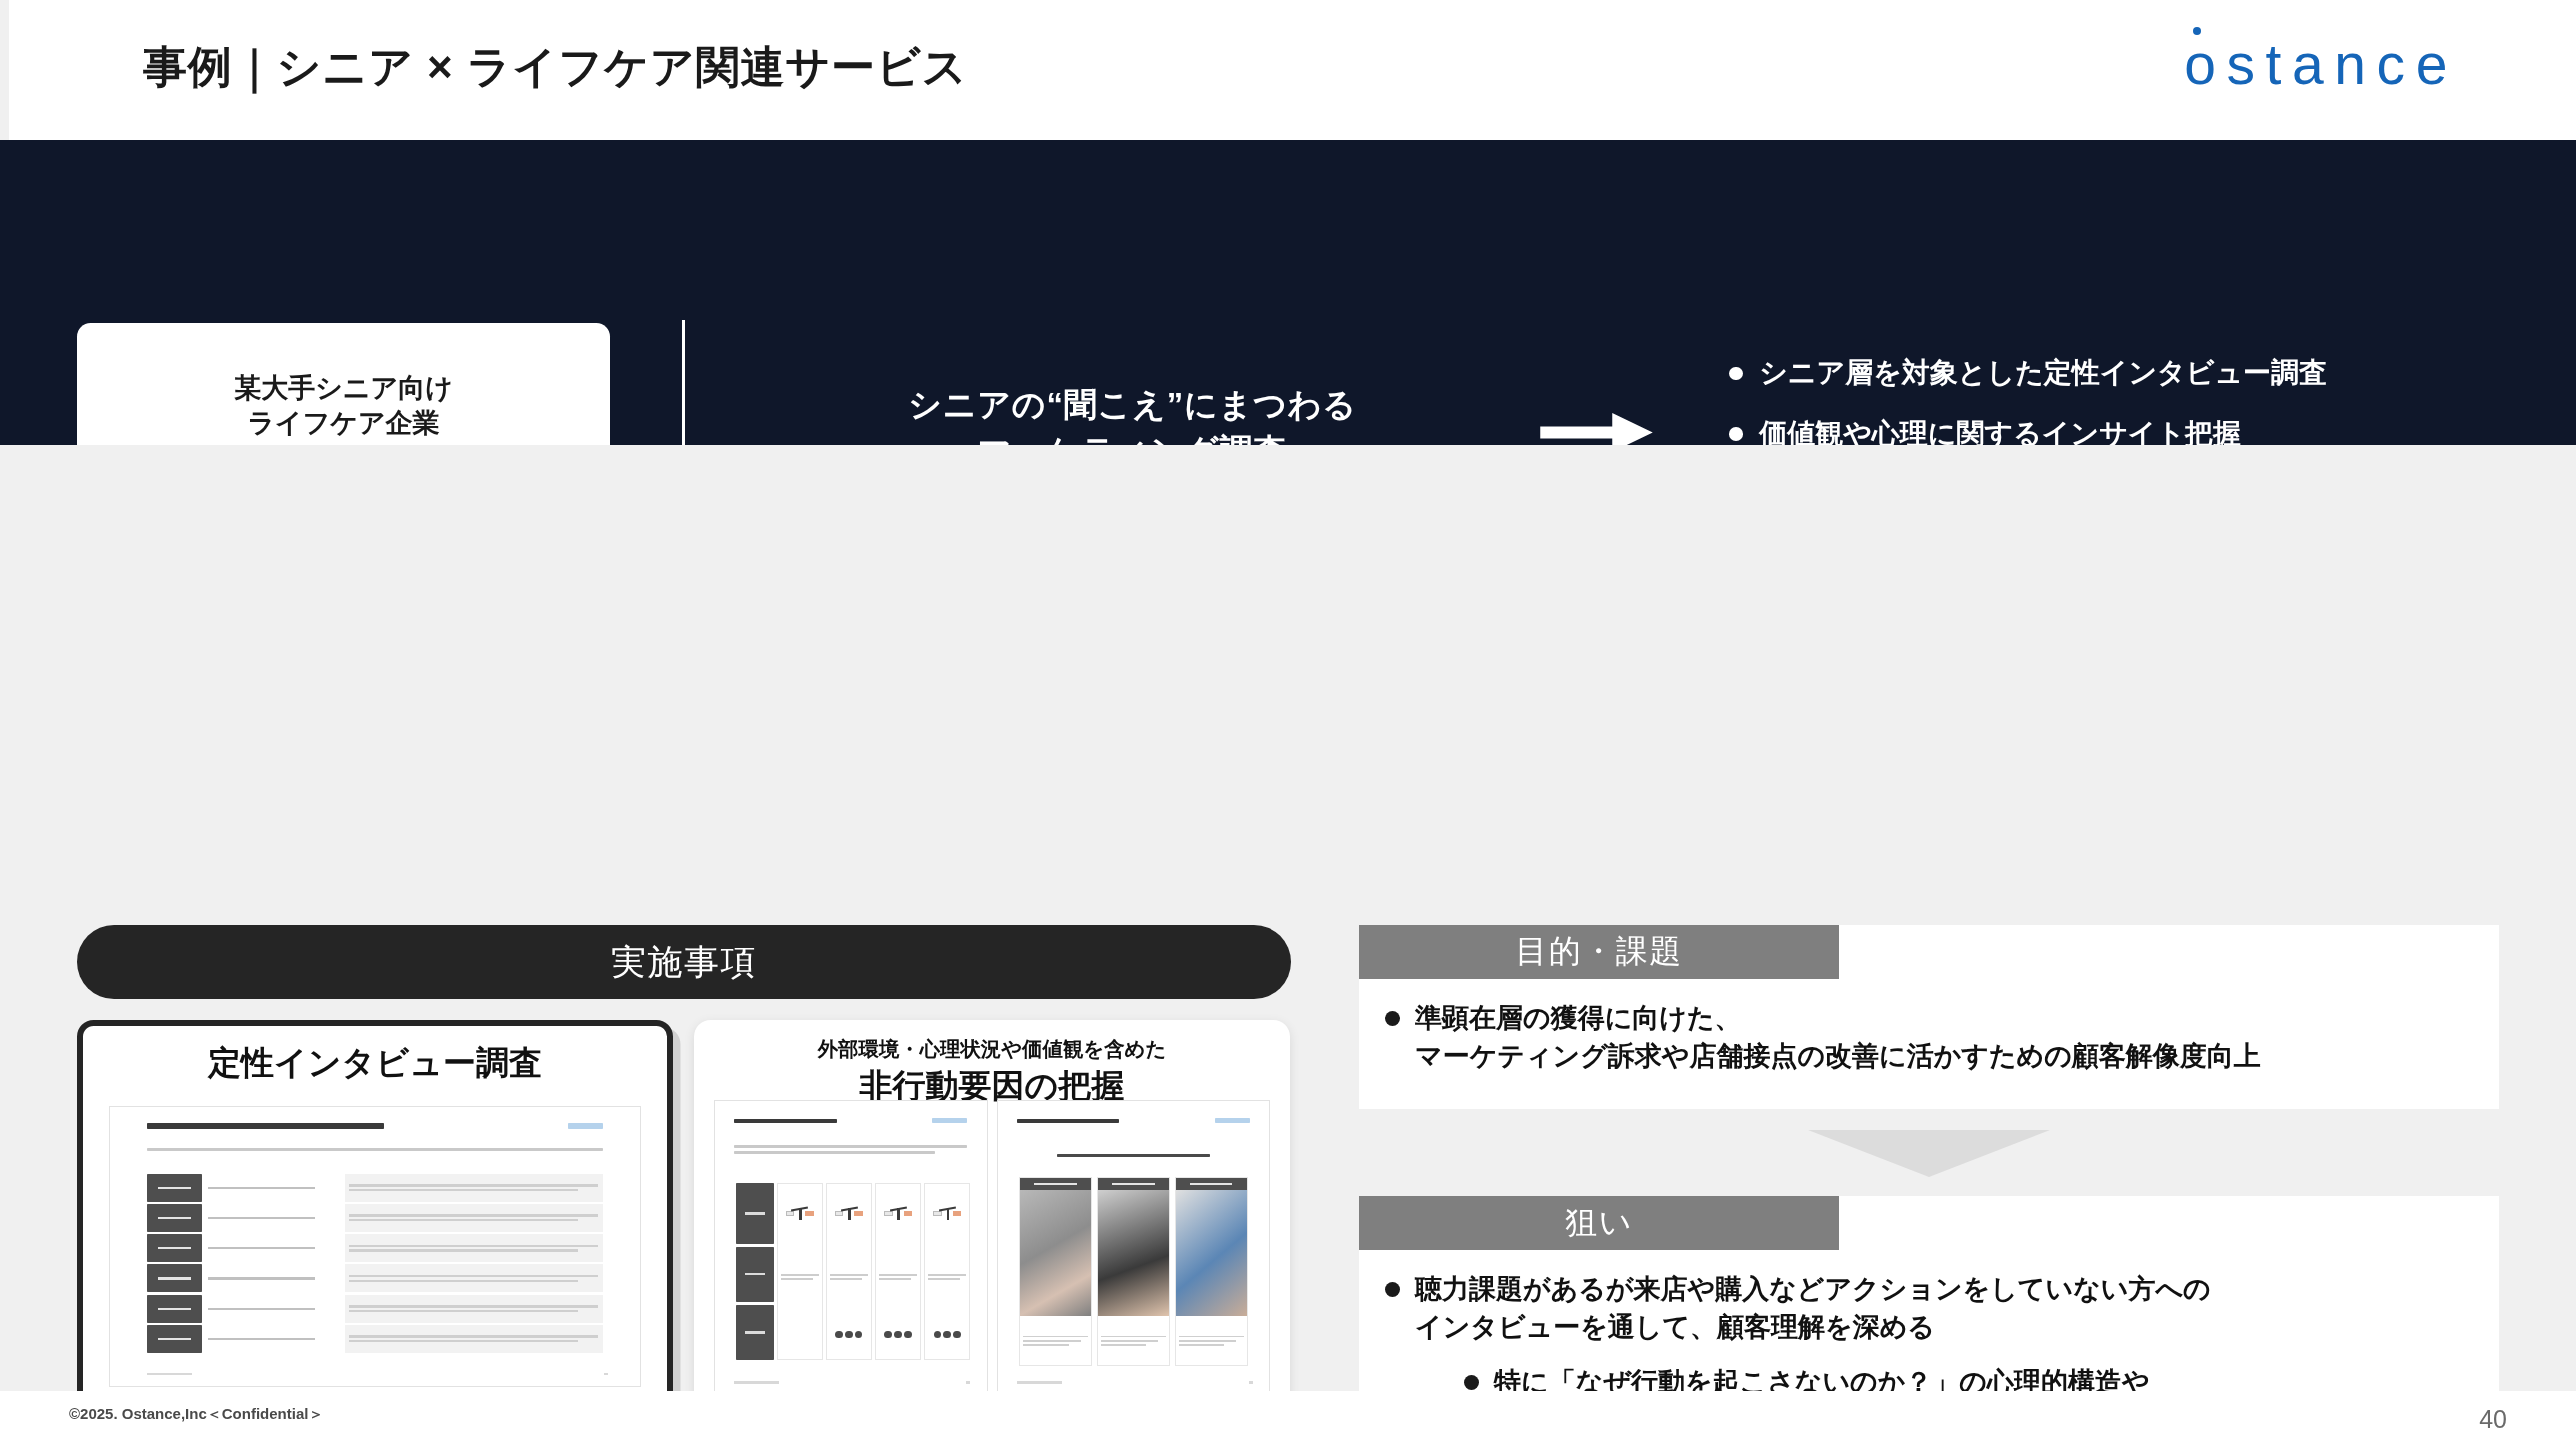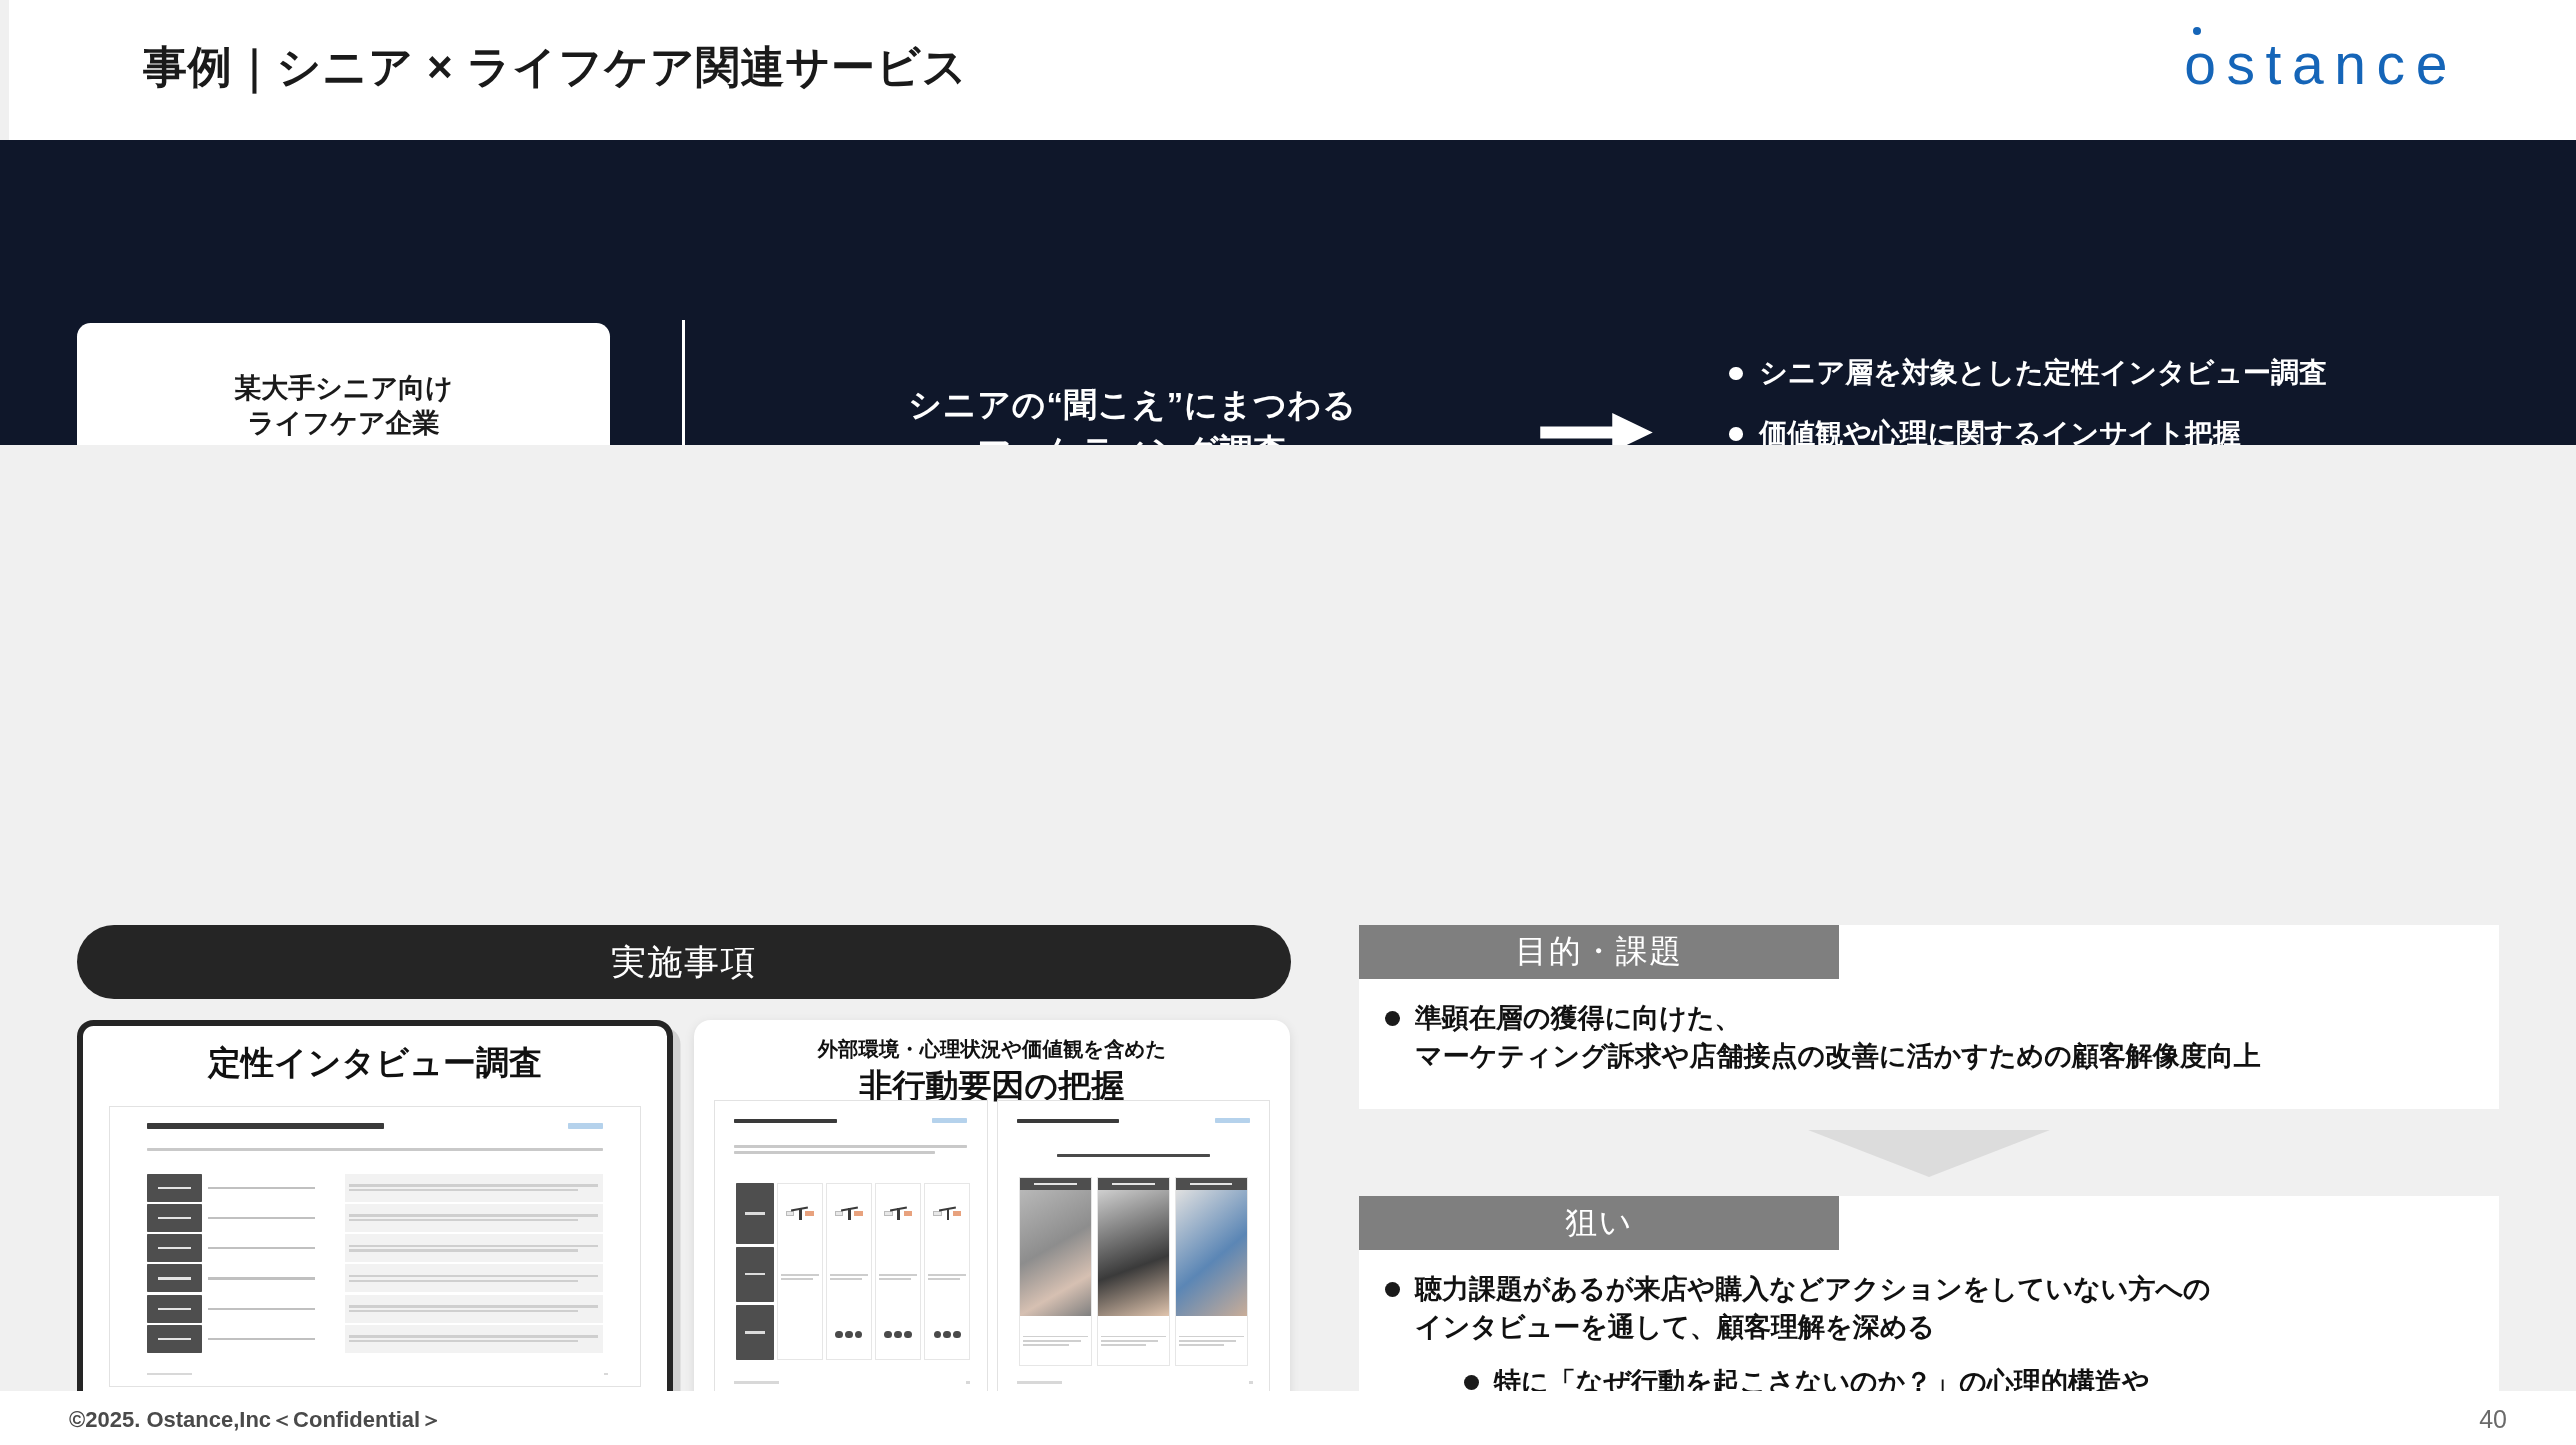--- a/index.html
+++ b/index.html
@@ -207,21 +207,21 @@
   }
   .sep-wrap { width: 1140px; display: flex; justify-content: center; padding: 21px 0 19.6px 0;}
 
   
   .footer {
     position: absolute; left: 0; bottom: 0; width: 2576px; height: 54px;
     background: #ffffff;
   }
   .copy {
     position: absolute; left: 69px; top: 13.6px;
-    font-size: 22px; color: #4a4a4a; font-weight: 700;
+    font-size: 15px; color: #4a4a4a; font-weight: 700;
   }
   .pageno {
     position: absolute; right: 69px; top: 13.6px;
     font-size: 25px; color: #6a6a6a;
   }
 </style>
 </head>
 <body>
 
 <div class="slide">

